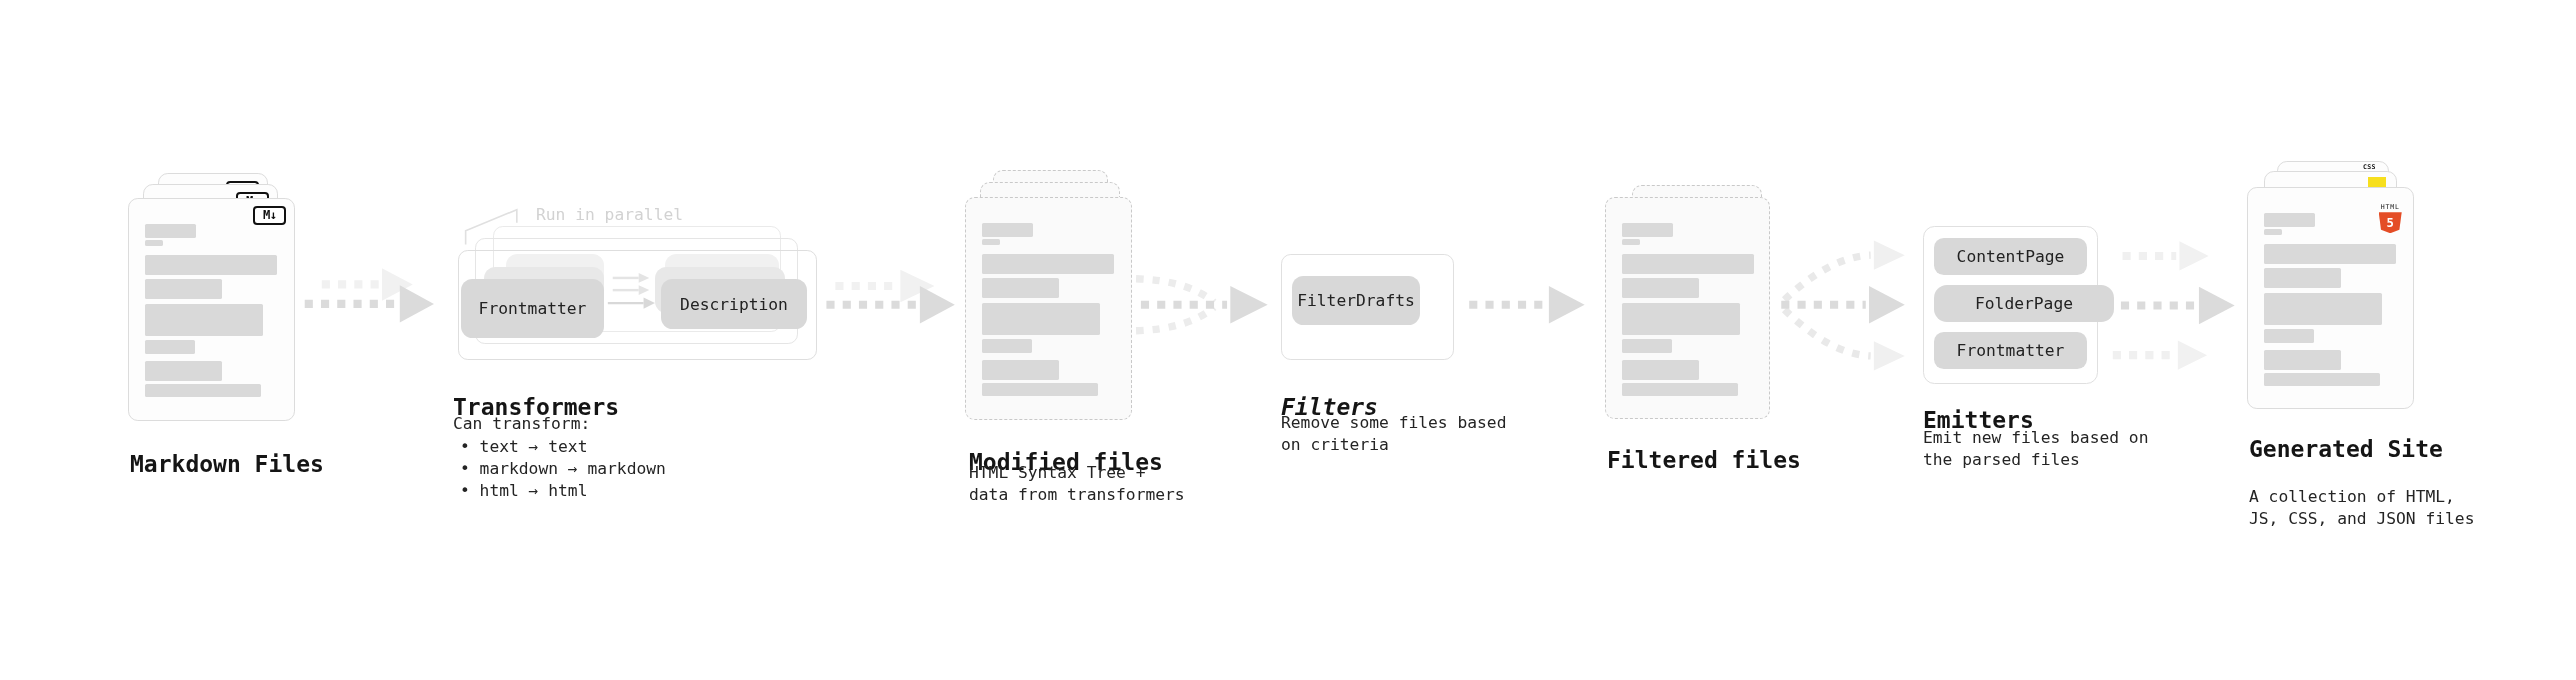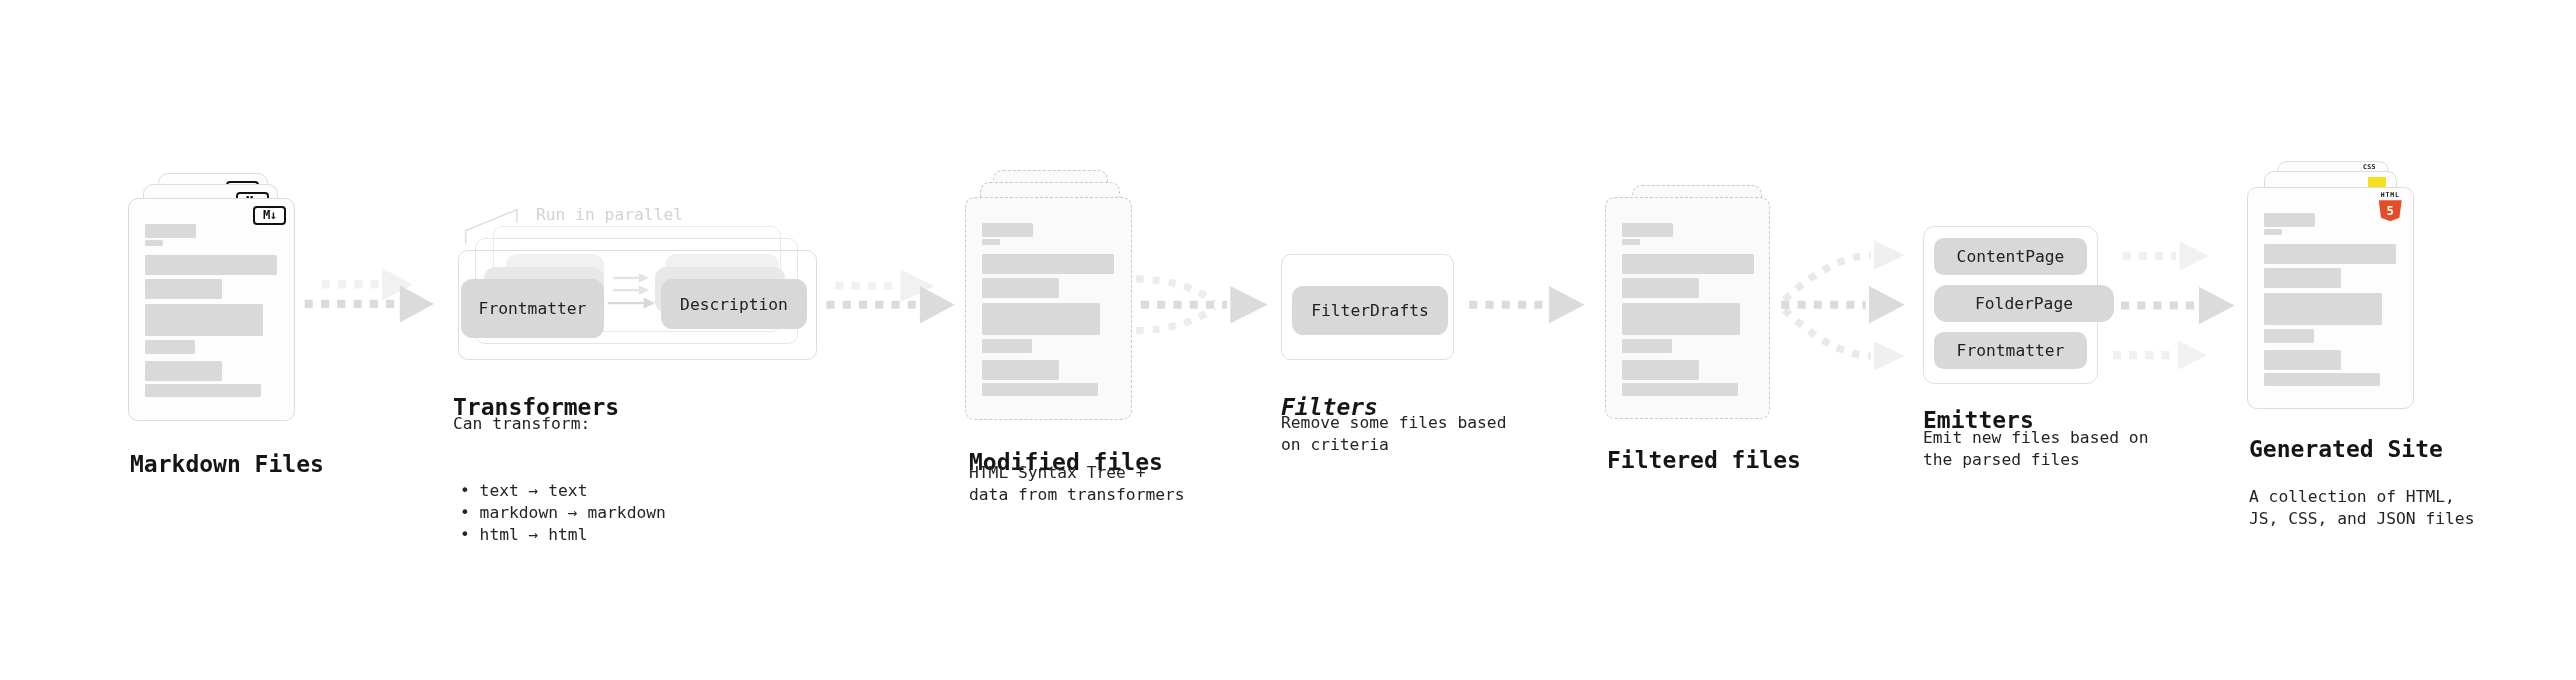--- a/index.html
+++ b/index.html
@@ -34,21 +34,21 @@
     position:absolute;top:6.5px;right:8.1px;width:32.5px;height:19.5px;
     border:2.4px solid #111111;border-radius:4.1px;background:#ffffff;box-sizing:border-box;
     display:flex;align-items:center;justify-content:center;
     font-weight:bold;font-size:12.2px;color:#111111;letter-spacing:-0.8px;
   }
   .js-badge{position:absolute;top:4.9px;right:9.8px;width:18px;height:12.2px;background:#f7df1e;}
   .css-badge{position:absolute;top:2px;right:8.1px;width:21px;text-align:center;}
   .css-word{display:block;font-size:6.5px;line-height:6.5px;font-weight:bold;color:#111111;letter-spacing:0.4px;}
   .css-bar{height:2.4px;background:#2965f1;margin-top:0.8px;border-radius:0.8px;}
   .html5-badge{position:absolute;top:4.1px;right:9.8px;width:26px;text-align:center;}
-  .html5-word{font-size:6.5px;line-height:7.3px;font-weight:bold;letter-spacing:0.8px;color:#111111;}
+  .html5-word{font-size:6.5px;line-height:7.3px;font-weight:normal;letter-spacing:0.8px;color:#111111;margin-top:12px;}
   .html5-shield{
     width:23px;height:21px;margin:0.8px auto 0;background:#e44d26;
     clip-path:polygon(0 0,100% 0,90% 84%,50% 100%,10% 84%);
     display:flex;align-items:center;justify-content:center;
   }
   .html5-shield span{color:#ffffff;font-size:12.2px;font-weight:bold;}
 </style>
 </head>
 <body>
 
@@ -147,21 +147,21 @@
     <div class="box" style="left:458px;top:250px;width:359px;height:110px;border-color:#dedede;"></div>
     <div class="pill g2" style="left:506px;top:254px;width:98px;height:44px;"></div>
     <div class="pill g1" style="left:484px;top:267px;width:120px;height:46px;"></div>
     <div class="pill" style="left:461px;top:279px;width:143px;height:59px;">Frontmatter</div>
     <div class="pill g2" style="left:665px;top:254px;width:114px;height:44px;"></div>
     <div class="pill g1" style="left:655px;top:267px;width:130px;height:46px;"></div>
     <div class="pill" style="left:661px;top:279px;width:146px;height:50px;">Description</div>
     <div class="annot" style="left:536px;top:205px;">Run in parallel</div>
     <h2 class="stage-label" style="left:453px;top:375px;">Transformers</h2>
     <div class="body-text" style="left:453px;top:413px;">Can transform:</div>
-    <div class="bullets" style="left:460px;top:436px;margin-top:44px;">
+    <div class="bullets" style="left:460px;top:436px;">
       <span class="bullet">text → text</span>
       <span class="bullet">markdown → markdown</span>
       <span class="bullet">html → html</span>
     </div>
   </section>
 
   <section>
     <div class="doc dashed" style="left:993px;top:170px;width:115px;height:89px;"></div>
     <div class="doc dashed" style="left:980px;top:182px;width:140px;height:89px;"></div>
     <div class="doc dashed" style="left:965px;top:197px;width:167px;height:223px;">
@@ -176,21 +176,21 @@
           <div style="left: 16.3px; top: 185px; width: 116px; height: 13px;"></div>
         </div>
     </div>
     <h2 class="stage-label" style="left:969px;top:430px;">Modified files</h2>
     <div class="body-text" style="left:969px;top:462px;">HTML Syntax Tree +
 data from transformers</div>
   </section>
 
   <section>
     <div class="box filled" style="left:1281px;top:254px;width:173px;height:106px;"></div>
-    <div class="pill" style="left:1292px;top:286px;width:156px;height:49px;">FilterDrafts</div>
+    <div class="pill" style="left:1292px;top:276px;width:128px;height:49px;">FilterDrafts</div>
     <h2 class="stage-label" style="left:1281px;top:375px;font-style:italic;">Filters</h2>
     <div class="body-text" style="left:1281px;top:412px;">Remove some files based
 on criteria</div>
   </section>
 
   <section>
     <div class="doc dashed" style="left:1632px;top:185px;width:130px;height:89px;"></div>
     <div class="doc dashed" style="left:1605px;top:197px;width:165px;height:222px;">
       <div class="doc-lines">
           <div style="left: 16.3px; top: 25px; width: 51px; height: 14px;"></div>

